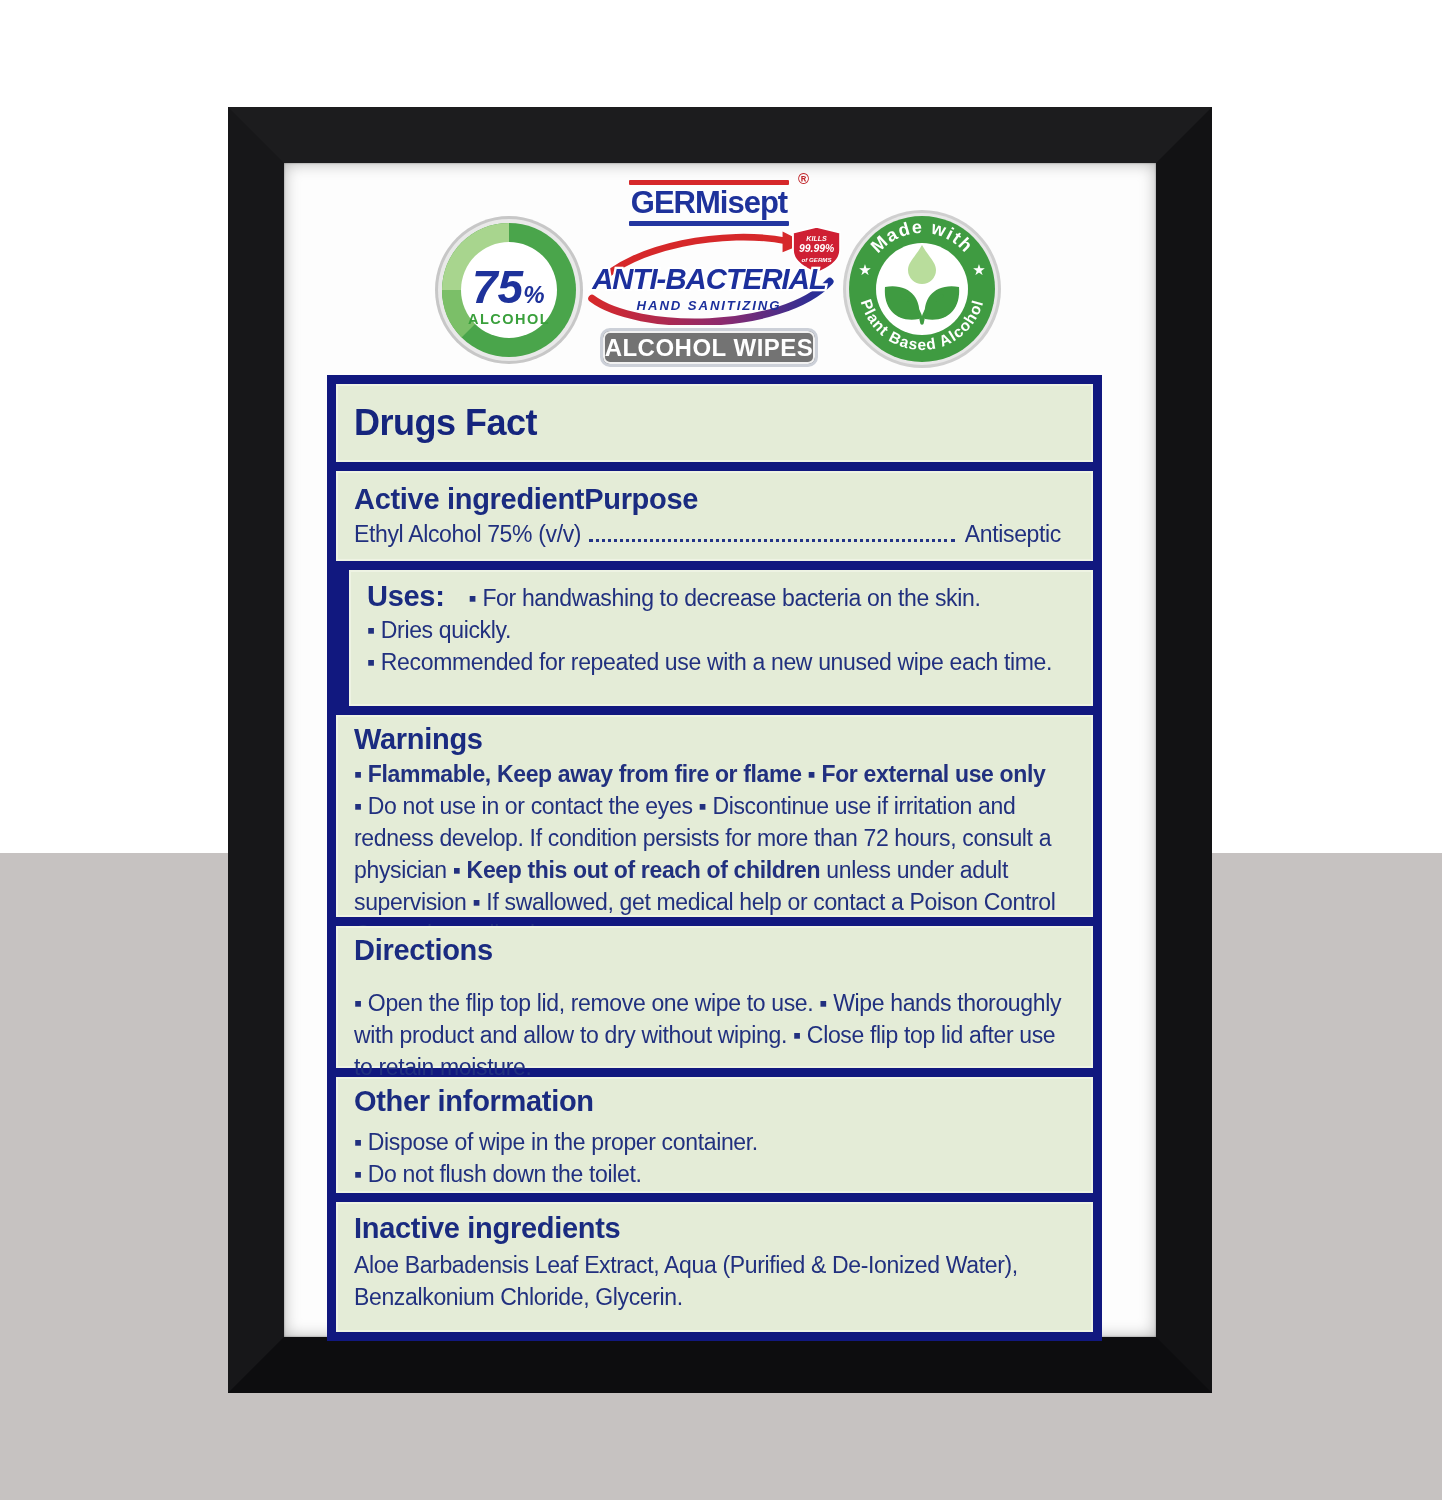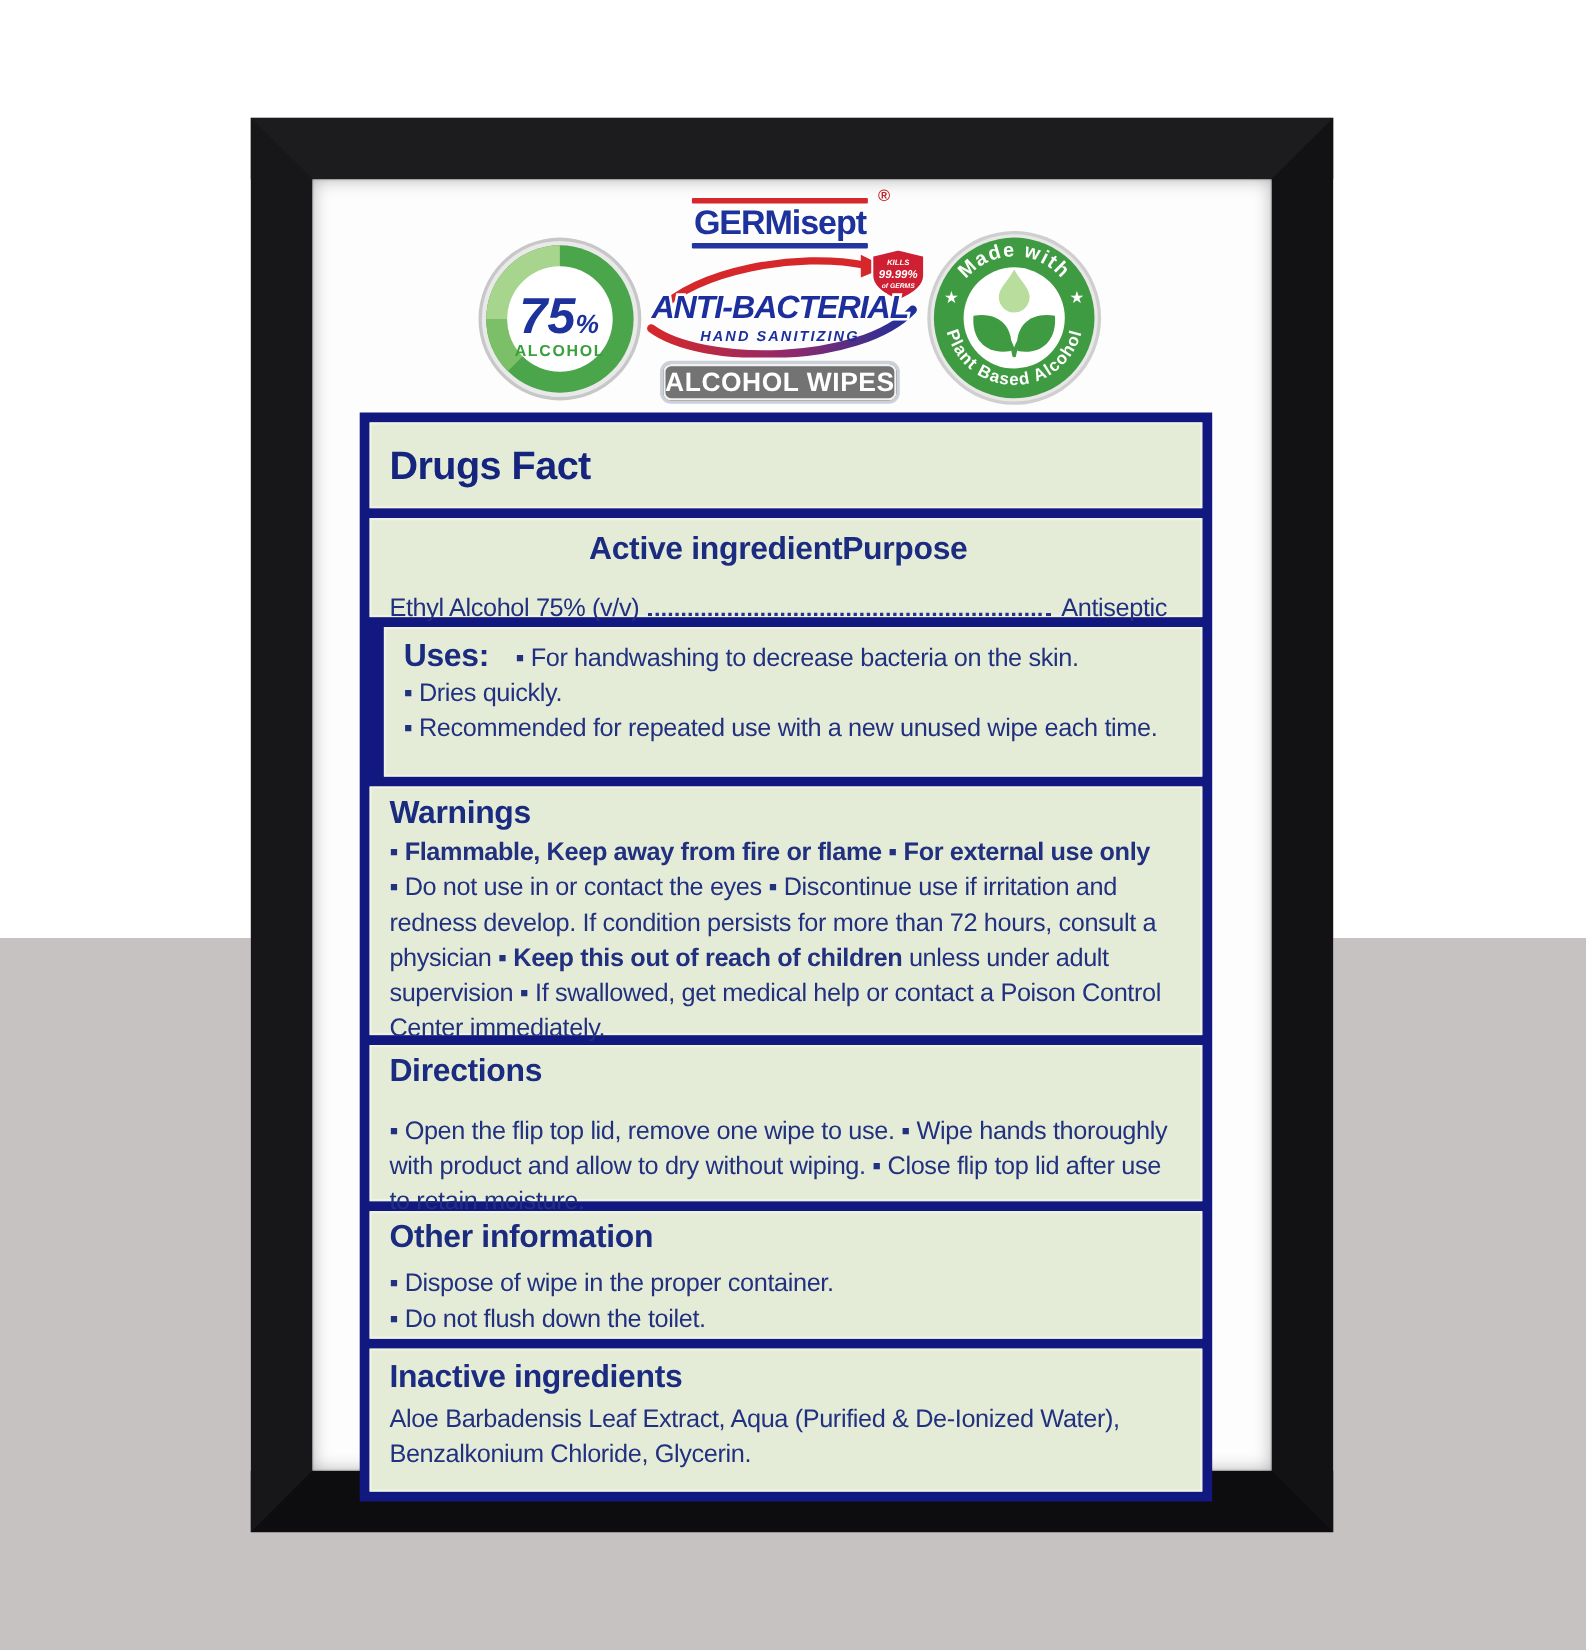--- a/index.html
+++ b/index.html
@@ -48,26 +48,26 @@
   .sec{
     background:#e4ecd7;border:2px solid #eef3e3;box-sizing:border-box;
     padding:6px 16px;color:#21307f;
   }
   .sec .h{font-size:29px;font-weight:bold;color:#1a2b80;letter-spacing:-0.3px;}
   .body{font-size:23px;line-height:32px;letter-spacing:-0.35px;color:#21307f;}
   .bold{font-weight:bold;}
   .title-sec{height:78px;display:flex;align-items:center;}
   .title-sec h1{margin:0;font-size:36px;font-weight:bold;color:#15257d;letter-spacing:-0.5px;}
   .active-sec{height:90px;padding-top:10px;}
-  .hrow{display:flex;justify-content:center;align-items:baseline;padding-right:14px;}
-  .vrow{display:flex;align-items:baseline;margin-top:20px;padding-right:14px;}
+  .hrow{display:flex;justify-content:flex-start;align-items:baseline;padding-right:14px;}
+  .vrow{display:flex;align-items:baseline;margin-top:2px;padding-right:14px;}
   .leader{flex:1;border-bottom:3px dotted #243487;margin:0 10px 5px 8px;}
   .uses-sec{height:136px;padding-top:8px;margin-left:13px;}
   .uses-first .h{margin-right:18px;}
-  .warnings-sec{height:226px;padding-top:6px;}
+  .warnings-sec{height:202px;padding-top:6px;}
   .warnings-sec .h{display:block;margin-bottom:2px;}
   .directions-sec{height:142px;padding-top:6px;}
   .directions-sec .h{display:block;margin-bottom:20px;}
   .other-sec{height:116px;padding-top:6px;}
   .other-sec .h{display:block;margin-bottom:8px;}
   .inactive-sec{height:130px;padding-top:8px;}
   .inactive-sec .h{display:block;margin-bottom:4px;}
 </style>
 </head>
 <body>

